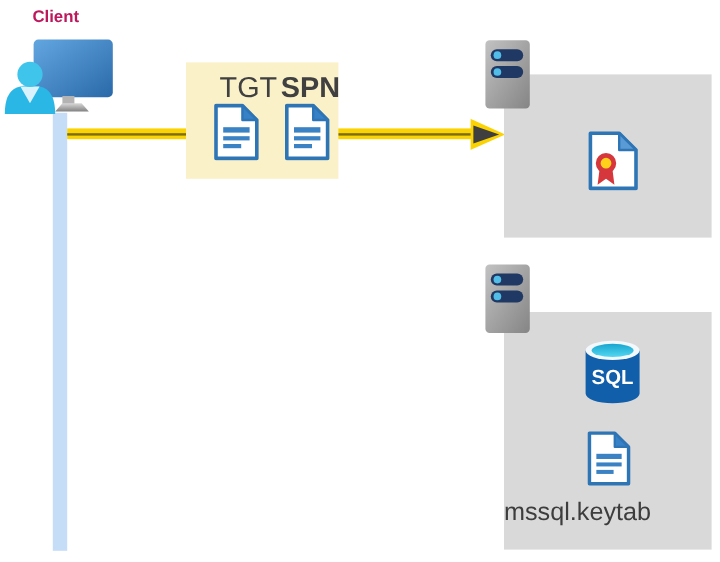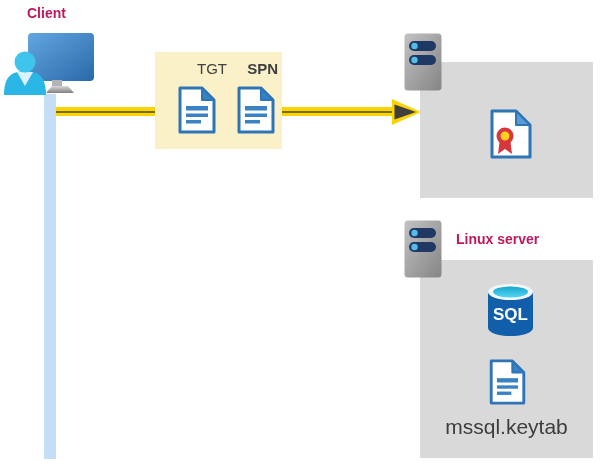--- a/index.html
+++ b/index.html
@@ -2,32 +2,32 @@
 <html><head>
 <meta charset="utf-8">
 <style>
   html,body{margin:0;padding:0;background:#fff;}
   .stage{
     position:relative;width:600px;height:468px;background:#ffffff;overflow:hidden;
     font-family:"Liberation Sans",sans-serif;
   }
   .abs{position:absolute;}
   .heading{font-weight:bold;font-size:14px;color:#be185d;line-height:23px;}
-  .ticket-label{font-size:15px;color:#404040;text-align:right;display:inline-block;}
+  .ticket-label{font-size:24px;color:#404040;text-align:right;display:inline-block;}
   .vline{left:44px;top:94px;width:12px;height:365px;background:#C5DDF7;}
   .hband{left:56px;top:107px;width:338px;height:9px;background:#FBD303;}
   .hstripe{position:absolute;left:0;top:3.5px;width:100%;height:2px;background:#7A6C08;}
   .ticket-box{left:155px;top:52px;width:127px;height:97px;background:#FAF1C8;}
   .gray-box{background:#D9D9D9;}
   .dc-box{left:420px;top:62px;width:173px;height:136px;}
   .lx-box{left:420px;top:260px;width:173px;height:198px;}
   .client-label{left:27px;top:2px;}
   .dc-label{left:456px;top:5px;width:142px;}
   .lx-label{left:456px;top:228px;white-space:nowrap;}
-  .keytab-label{left:420px;top:415px;width:173px;text-align:center;font-size:21px;color:#3D3D3D;}
+  .keytab-label{left:420px;top:415px;width:173px;font-size:21px;color:#3D3D3D;}
 </style>
 </head>
 <body>
 
 <div class="stage">
 
   <div class="abs vline"></div>
 
   <div class="abs hband">
     <div class="hstripe"></div>
@@ -103,21 +103,20 @@
         <stop offset="0" stop-color="#C2C2C2"></stop>
           <stop offset="1" stop-color="#858585"></stop>
       </linearGradient>
     </defs>
     <rect x="0.5" y="0.5" width="37" height="57" rx="3.5" fill="url(#srvg2)"></rect>
     <rect x="5" y="8" width="27" height="10" rx="5" fill="#203864"></rect>
     <circle cx="10.5" cy="13" r="3.2" fill="#52BEE8"></circle>
     <rect x="5" y="22" width="27" height="10" rx="5" fill="#203864"></rect>
     <circle cx="10.5" cy="27" r="3.2" fill="#52BEE8"></circle>
   </svg>
-  <span class="abs heading lx-label">Linux server</span>
 
   <svg class="abs" style="left:487px;top:283px;" width="47" height="54" viewBox="0 0 47 54">
     <defs>
       <linearGradient id="sqltop" x1="0" y1="0" x2="0" y2="1">
         <stop offset="0" stop-color="#18A5CE"></stop>
           <stop offset="1" stop-color="#53D7F2"></stop>
       </linearGradient>
     </defs>
     <path d="M1,9 L1,45 A22.5,8 0 0 0 46,45 L46,9 Z" fill="#115FAB"></path>
     <ellipse cx="23.5" cy="9" rx="22.5" ry="8" fill="#F2F8FC"></ellipse>

